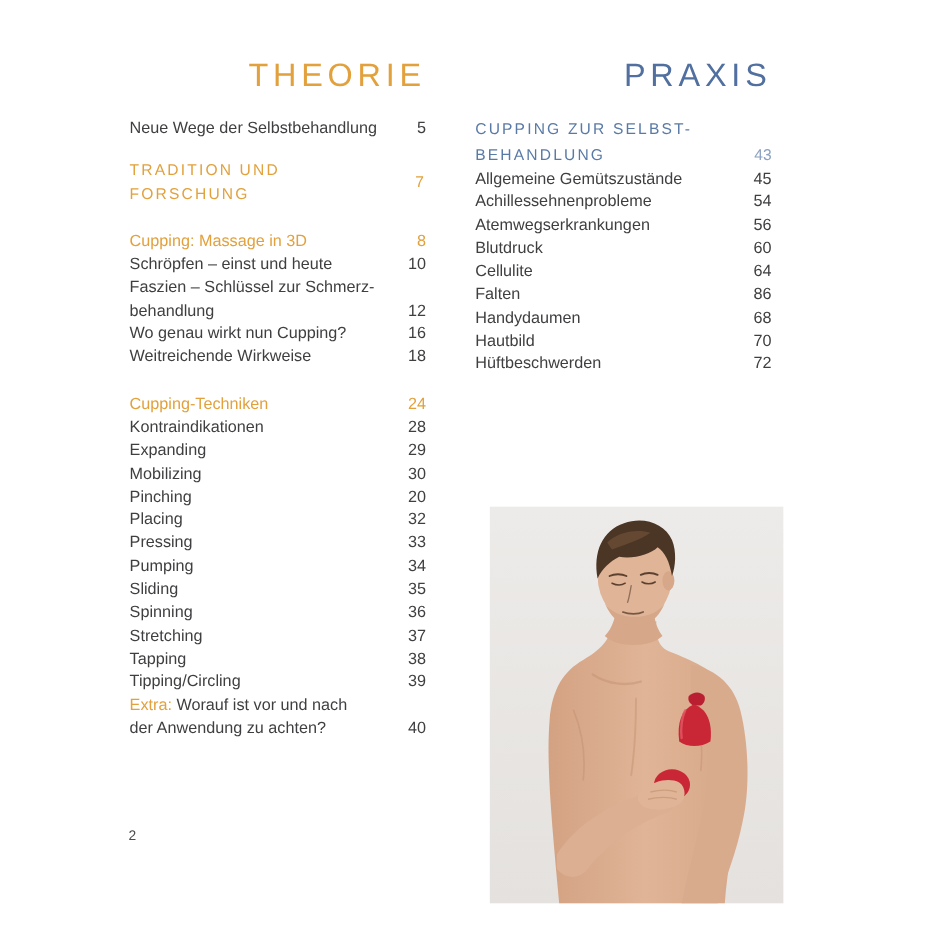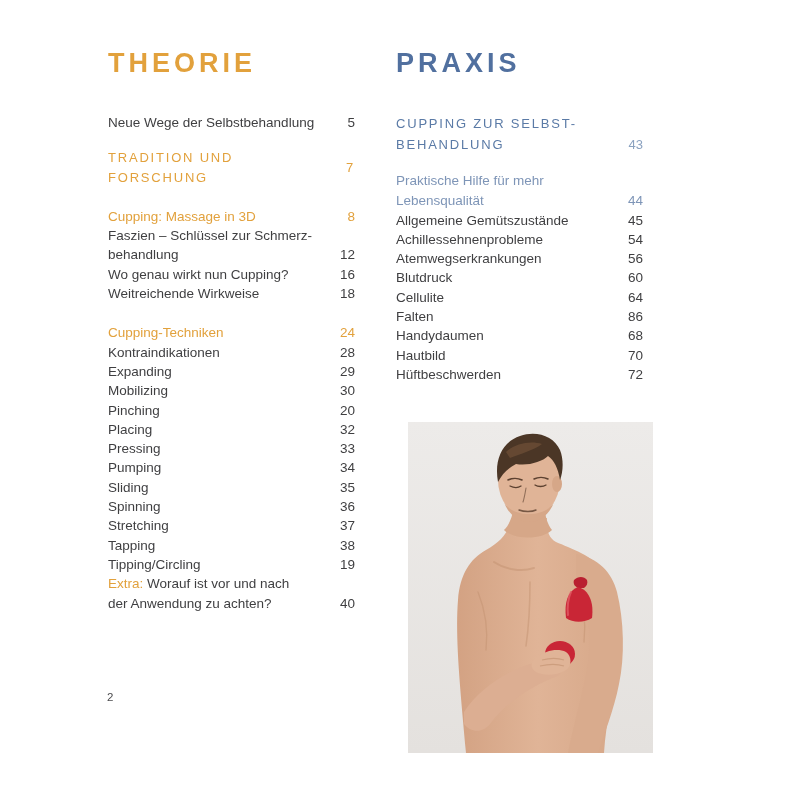--- a/index.html
+++ b/index.html
@@ -13,24 +13,24 @@
   }
   .page { position:absolute; inset:0; }
 
   .col { position:absolute; top:50px; width:247px; }
   .col-left  { left:108px; }
   .col-right { left:396px; }
 
   h1.col-title {
     font-size:27px;
     line-height:27px;
-    font-weight:700;
+    font-weight:400;
     letter-spacing:4px;
-    text-align:left;
-    margin-bottom:36px;
+    text-align:right;
+    margin-bottom:20px;
   }
   .col-left  h1.col-title { color:#e2a13c; }
   .col-right h1.col-title { color:#51709f; }
 
   .entries { font-size:13.5px; line-height:19.3px; color:#3f3f41; }
 
   .entry .line { display:flex; justify-content:space-between; align-items:center; }
   .entry .label { flex:1 1 auto; padding-right:8px; }
   .entry .num { flex:0 0 auto; text-align:right; }
 
@@ -85,20 +85,26 @@
           </div>
         </div>
         <div class="entry highlight-orange" style="margin-top: 20px;">
           <div class="line">
             <span class="label">Cupping: Massage in 3D</span>
             <span class="num">8</span>
           </div>
         </div>
         <div class="entry normal">
           <div class="line">
+            <span class="label">Schröpfen – einst und heute</span>
+            <span class="num">10</span>
+          </div>
+        </div>
+        <div class="entry normal">
+          <div class="line">
             <span class="label">Faszien – Schlüssel zur Schmerz-</span>
           </div>
           <div class="line">
             <span class="label">behandlung</span>
             <span class="num">12</span>
           </div>
         </div>
         <div class="entry normal">
           <div class="line">
             <span class="label">Wo genau wirkt nun Cupping?</span>
@@ -179,21 +185,21 @@
         </div>
         <div class="entry normal">
           <div class="line">
             <span class="label">Tapping</span>
             <span class="num">38</span>
           </div>
         </div>
         <div class="entry normal">
           <div class="line">
             <span class="label">Tipping/Circling</span>
-            <span class="num">19</span>
+            <span class="num">39</span>
           </div>
         </div>
         <div class="entry extra">
           <div class="line">
             <span class="label"><span class="prefix">Extra: </span>Worauf ist vor und nach</span>
           </div>
           <div class="line">
             <span class="label">der Anwendung zu achten?</span>
             <span class="num">40</span>
           </div>
@@ -204,29 +210,20 @@
   <div class="col col-right">
     <h1 class="col-title">PRAXIS</h1>
     <div class="entries" id="praxis-entries">
         <div class="entry section-blue">
           <div class="line">
             <span class="label">CUPPING ZUR SELBST-</span>
           </div>
           <div class="line">
             <span class="label">BEHANDLUNG</span>
             <span class="num">43</span>
-          </div>
-        </div>
-        <div class="entry subhead-blue" style="margin-top: 16px;">
-          <div class="line">
-            <span class="label">Praktische Hilfe für mehr</span>
-          </div>
-          <div class="line">
-            <span class="label">Lebensqualität</span>
-            <span class="num">44</span>
           </div>
         </div>
         <div class="entry normal">
           <div class="line">
             <span class="label">Allgemeine Gemütszustände</span>
             <span class="num">45</span>
           </div>
         </div>
         <div class="entry normal">
           <div class="line">

